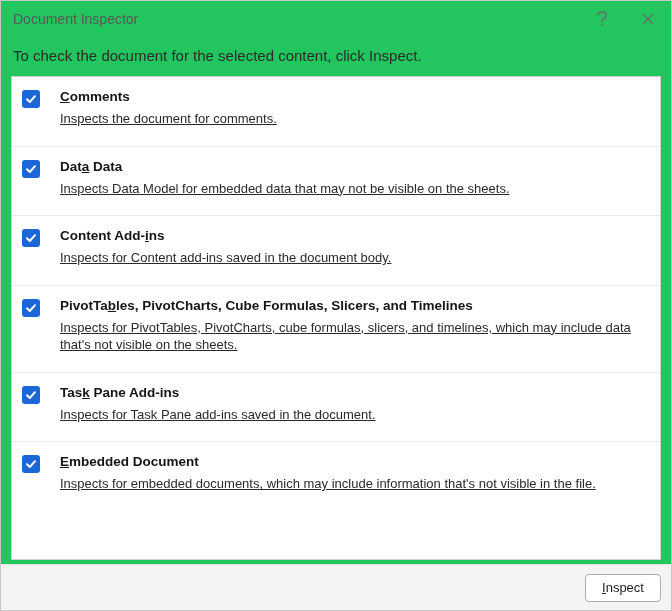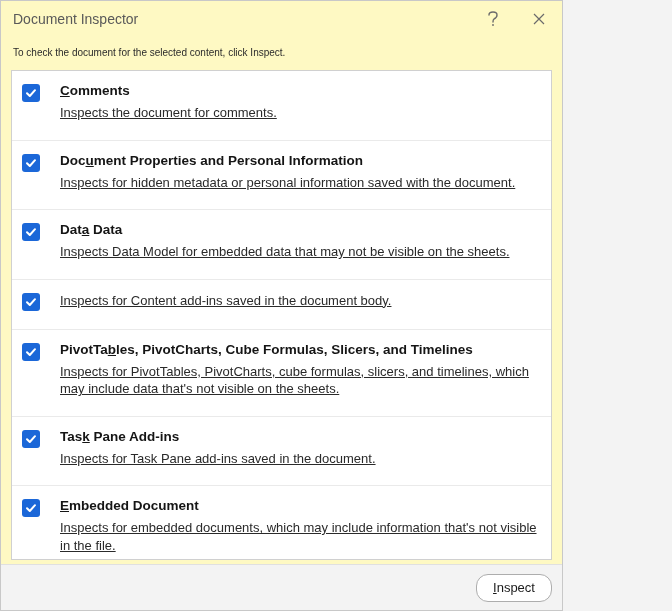--- a/index.html
+++ b/index.html
@@ -6,22 +6,22 @@
   html, body {
     margin: 0; padding: 0;
     width: 672px; height: 611px;
     font-family: "Segoe UI", Arial, sans-serif;
     font-size: 13px;
     color: #1a1a1a;
     background: #f3f3f3;
     overflow: hidden;
   }
   .dialog {
-    width: 563px; height: 611px;
-    background: #fef9c3;
+    width: 672px; height: 611px;
+    background: #22c55e;
     border: 1px solid #c8c8c8;
     display: flex;
     flex-direction: column;
     justify-content: space-between;
   }
   .titlebar {
     height: 36px;
     display: flex;
     align-items: center;
     padding: 0 0 0 12px;
@@ -31,21 +31,21 @@
   .titlebar .tspace { flex: 1; }
   .titlebar .tbtn {
     width: 46px; height: 36px;
     display: flex; align-items: center; justify-content: center;
     color: #6b6b6b;
   }
   .titlebar .tbtn svg { display:block; }
   .instruction {
     padding: 10px 12px 12px 12px;
     color: #2b2b2b;
-    font-size: 10px;
+    font-size: 15px;
   }
   .list-wrap {
     flex: 1;
     margin: 0 10px 4px 10px;
     border: 1px solid #d0d0d0;
     background: #ffffff;
     position: relative;
     overflow: hidden;
   }
   .list-scroll {
@@ -95,21 +95,21 @@
     padding: 0 10px;
     border-top: 1px solid #e0e0e0;
     background: #f3f3f3;
   }
   .btn {
     min-width: 76px;
     height: 28px;
     padding: 0 12px;
     background: #ffffff;
     border: 1px solid #adadad;
-    border-radius: 12px;
+    border-radius: 4px;
     font-size: 13px;
     display: flex; align-items: center; justify-content: center;
     color: #1a1a1a;
   }
   .btn .u { text-decoration: underline; }
 </style>
 </head>
 <body>
 
 <div class="dialog">
@@ -145,42 +145,32 @@
             <div class="idesc">Inspects the document for comments.</div>
           </div>
         </div>
         <div class="item">
           <div class="chk">
             <svg width="12" height="12" viewBox="0 0 12 12">
               <path d="M2 6.2 L4.8 9 L10 3.2" stroke="#ffffff" stroke-width="2" fill="none" stroke-linecap="round" stroke-linejoin="round"></path>
             </svg>
           </div>
           <div class="itext">
-            <div class="ititle"><span>Doc</span><span class="u">u</span><span>ment Properties and Personal Information</span></div>
-            <div class="idesc">Inspects for hidden metadata or personal information saved with the document.</div>
-          </div>
-        </div>
-        <div class="item">
-          <div class="chk">
-            <svg width="12" height="12" viewBox="0 0 12 12">
-              <path d="M2 6.2 L4.8 9 L10 3.2" stroke="#ffffff" stroke-width="2" fill="none" stroke-linecap="round" stroke-linejoin="round"></path>
-            </svg>
-          </div>
-          <div class="itext">
             <div class="ititle"><span>Dat</span><span class="u">a</span><span> Data</span></div>
             <div class="idesc">Inspects Data Model for embedded data that may not be visible on the sheets.</div>
           </div>
         </div>
         <div class="item">
           <div class="chk">
             <svg width="12" height="12" viewBox="0 0 12 12">
               <path d="M2 6.2 L4.8 9 L10 3.2" stroke="#ffffff" stroke-width="2" fill="none" stroke-linecap="round" stroke-linejoin="round"></path>
             </svg>
           </div>
           <div class="itext">
+            <div class="ititle"><span>Content Add-</span><span class="u">i</span><span>ns</span></div>
             <div class="idesc">Inspects for Content add-ins saved in the document body.</div>
           </div>
         </div>
         <div class="item">
           <div class="chk">
             <svg width="12" height="12" viewBox="0 0 12 12">
               <path d="M2 6.2 L4.8 9 L10 3.2" stroke="#ffffff" stroke-width="2" fill="none" stroke-linecap="round" stroke-linejoin="round"></path>
             </svg>
           </div>
           <div class="itext">

